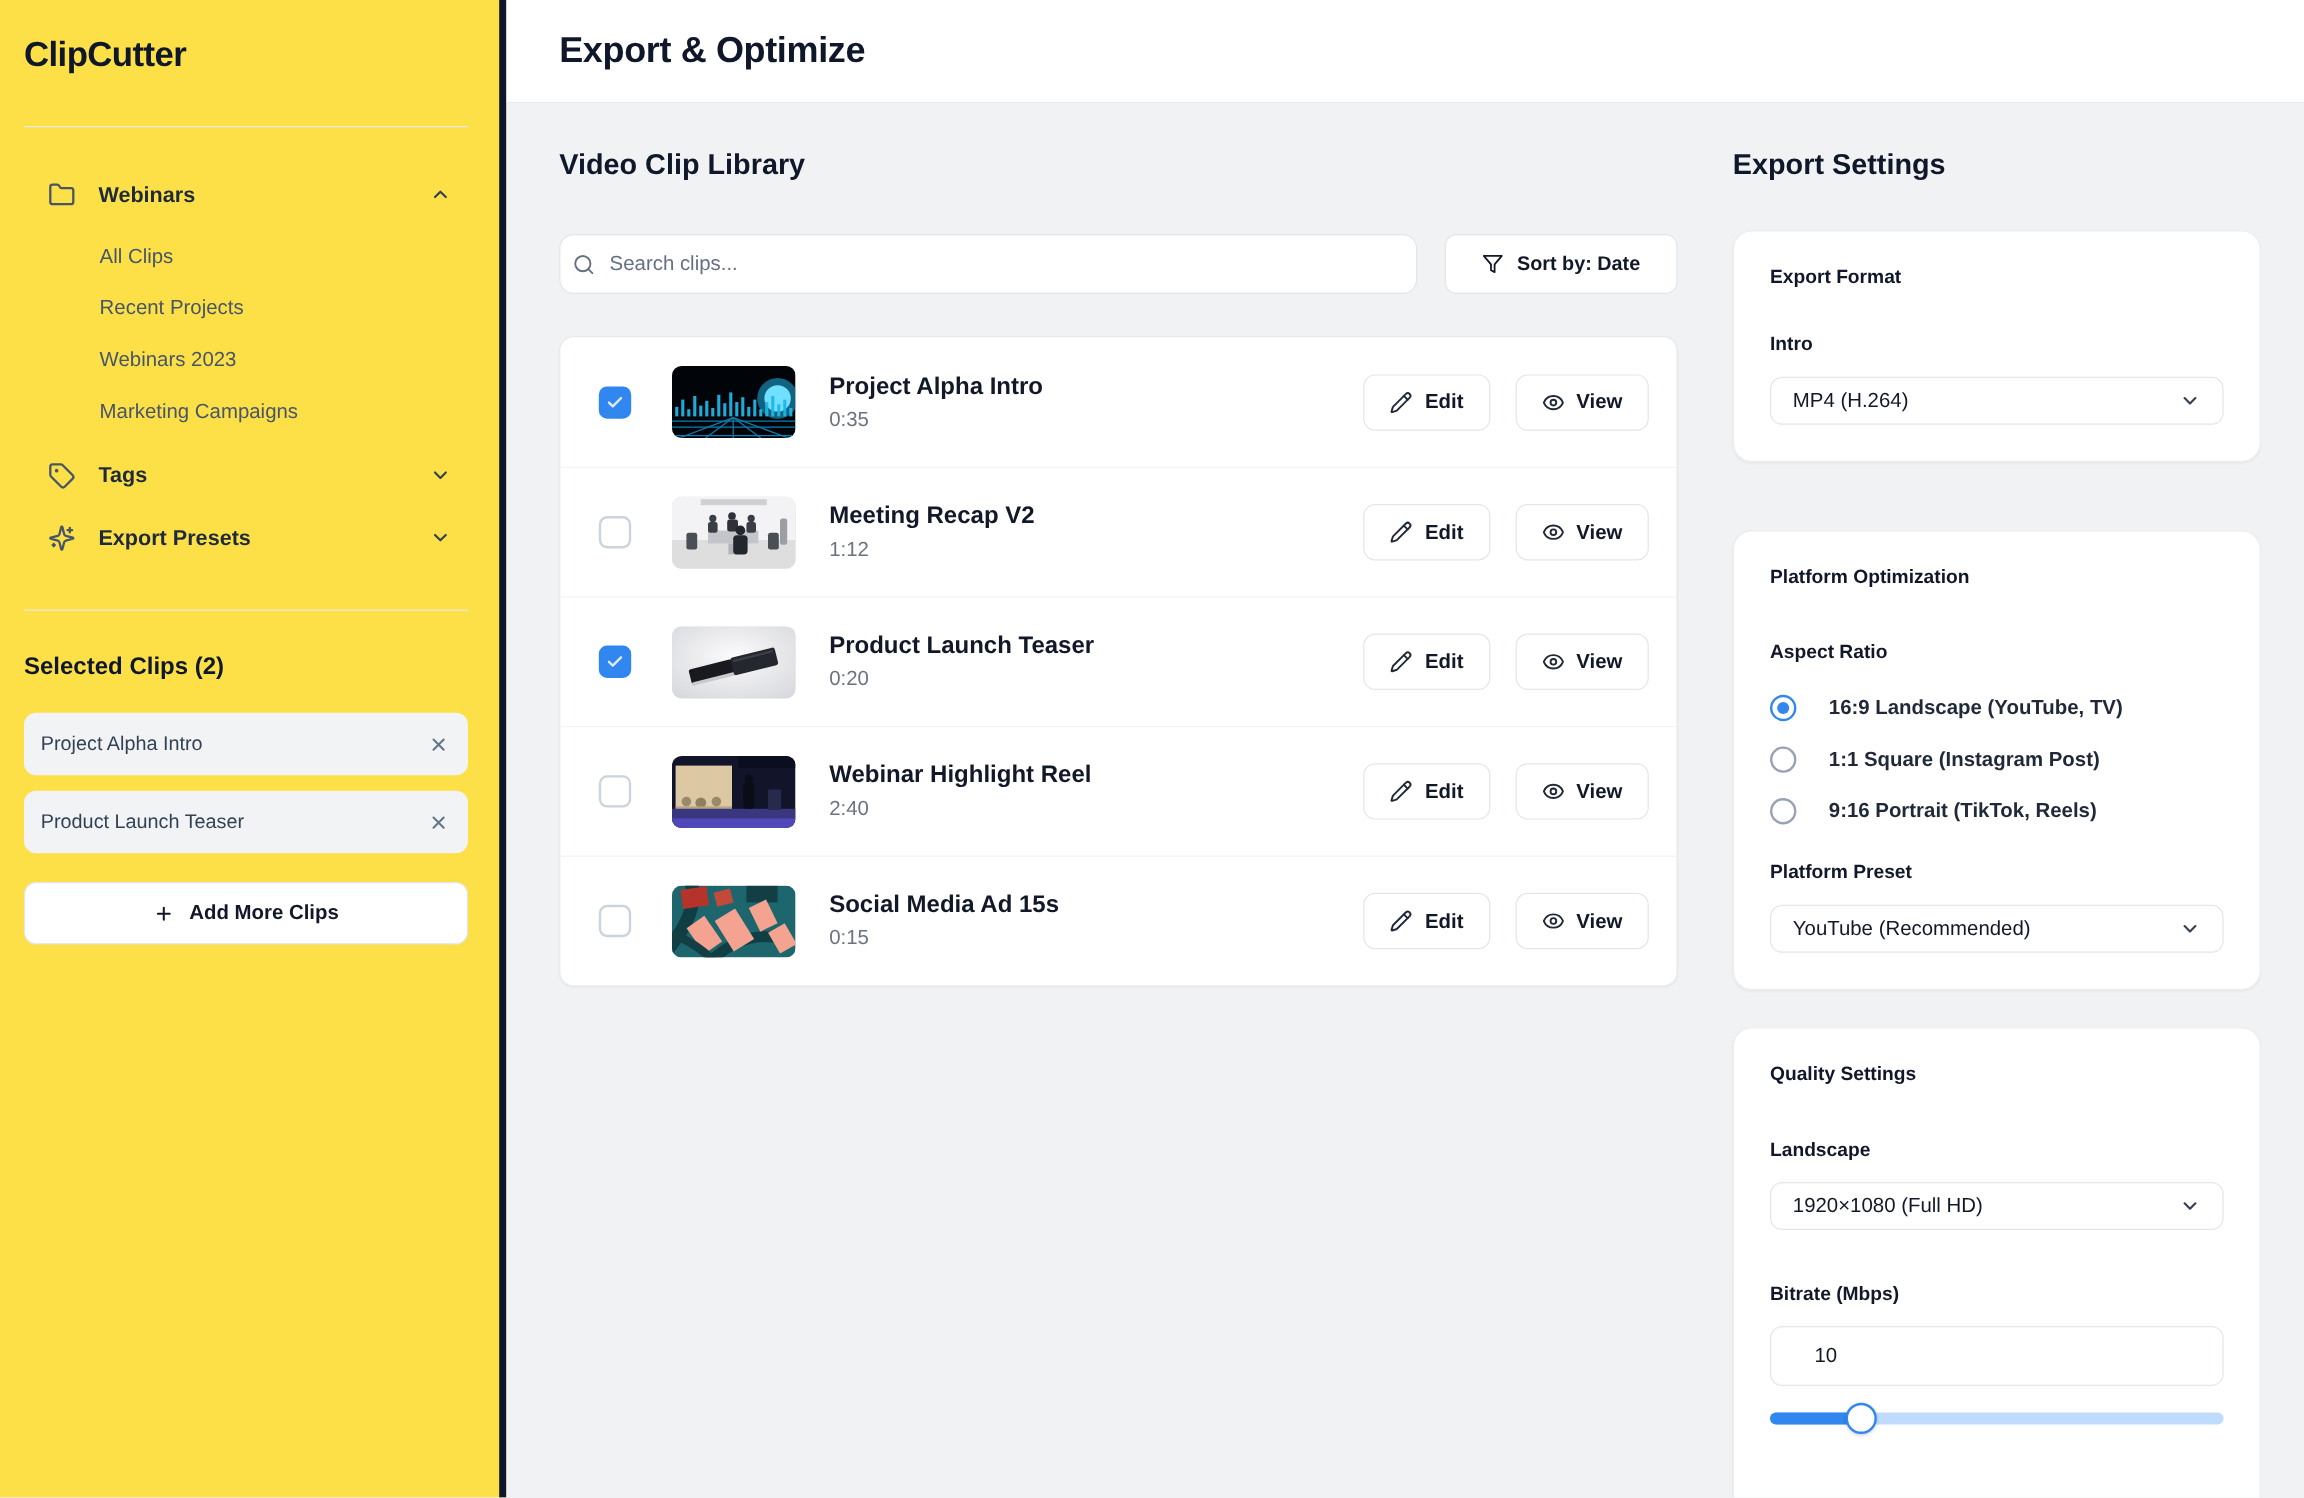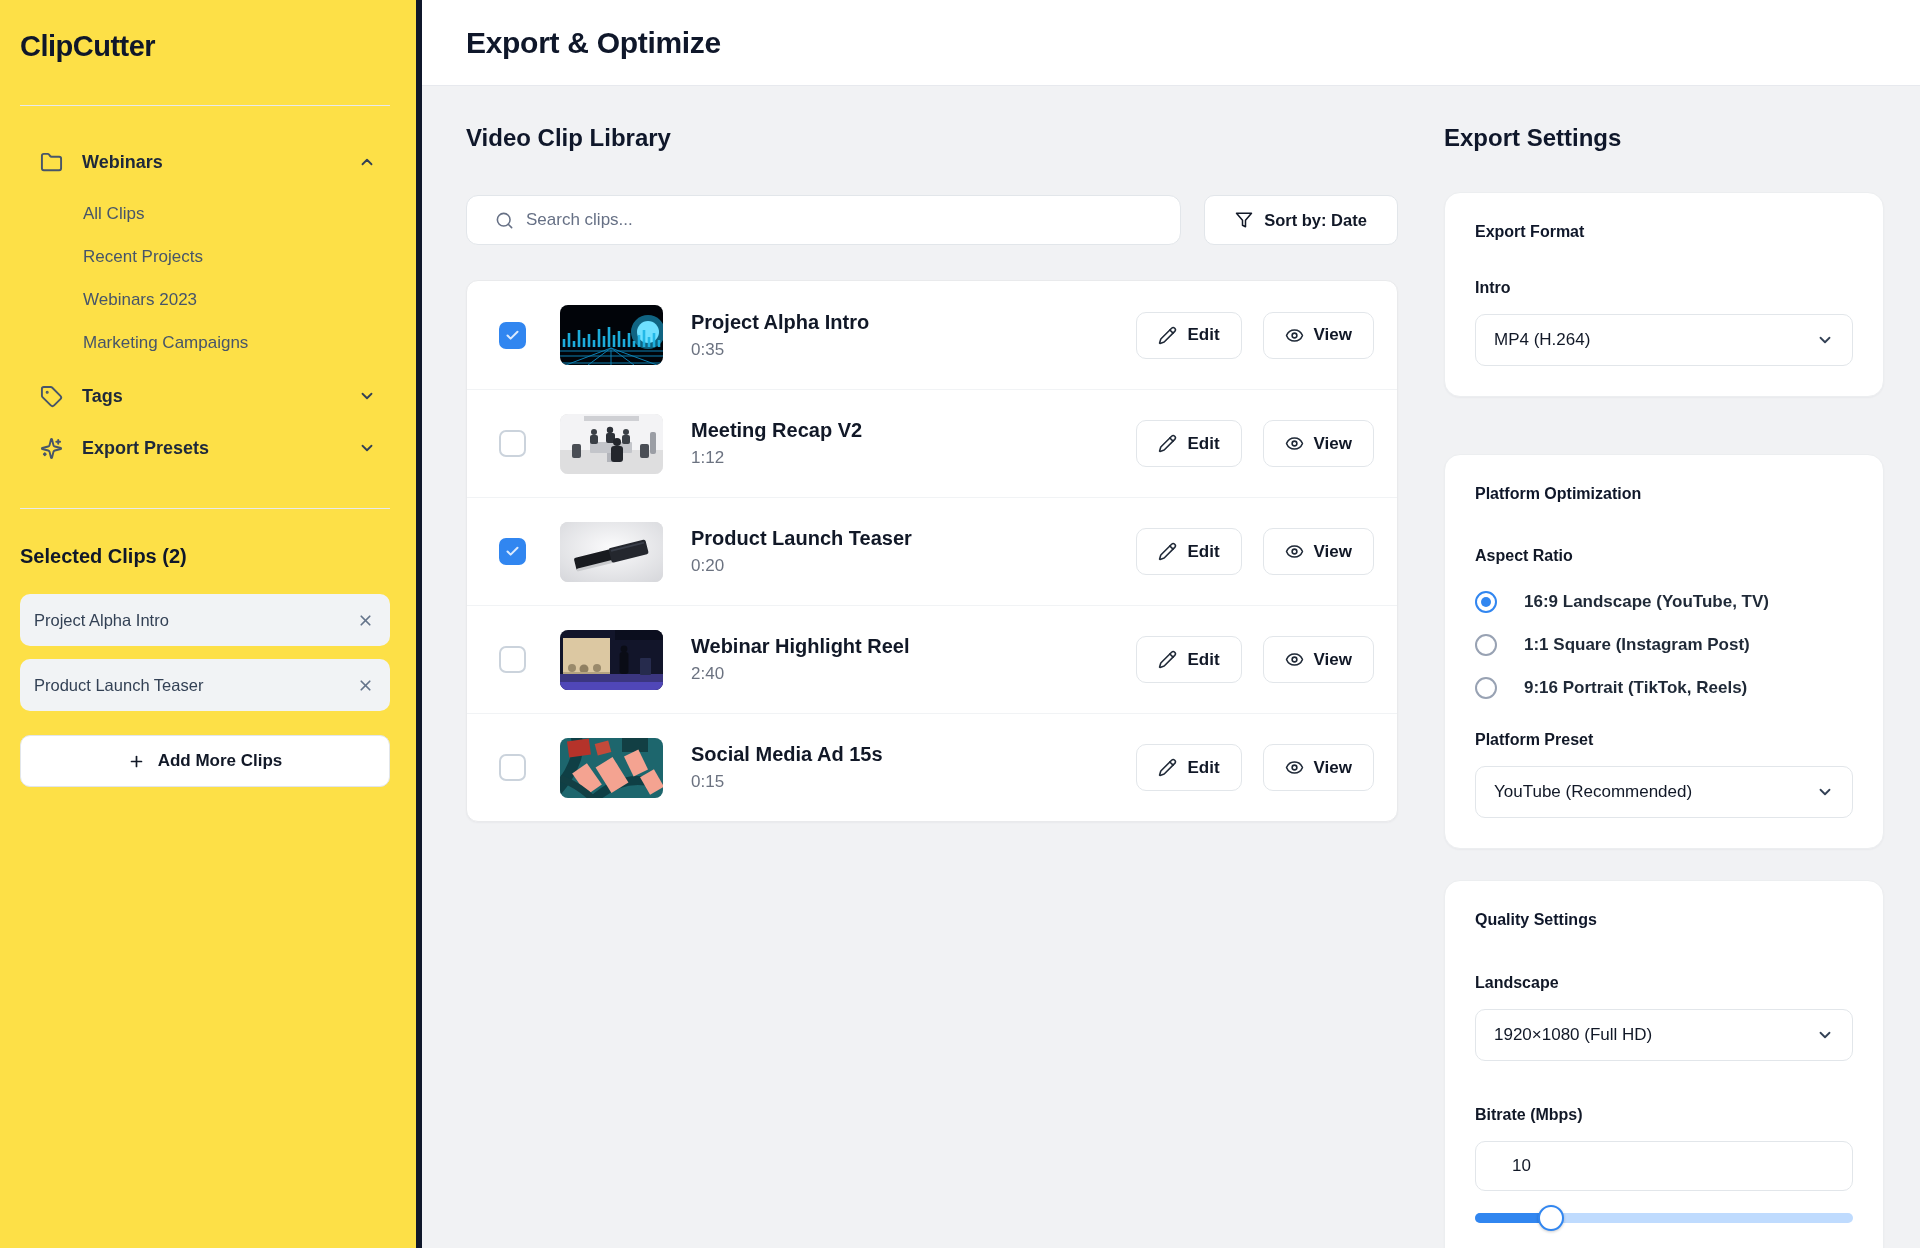--- a/index.html
+++ b/index.html
@@ -31,21 +31,21 @@
   
   .main { flex:1; display:flex; flex-direction:column; }
   .topbar { height:86px; min-height:86px; background:#fff; border-bottom:1px solid #e7e9ee; display:flex; align-items:center; padding-left:44px; }
   .page-title { font-size:30px; font-weight:800; letter-spacing:-0.3px; color:#0f172a; }
   .content { flex:1; display:flex; padding:0 36px 0 44px; gap:46px; background:#f1f2f4; }
 
   
   .library { width:932px; min-width:932px; }
   .section-title { margin-top:38px; font-size:24px; font-weight:700; color:#0f172a; }
   .toolbar { margin-top:43px; display:flex; gap:23px; }
-  .search-box { flex:1; height:50px; background:#fff; border:1px solid #e2e6ea; border-radius:12px; display:flex; align-items:center; padding:0 28px; gap:12px; }
+  .search-box { flex:1; height:50px; background:#fff; border:1px solid #e2e6ea; border-radius:12px; display:flex; align-items:center; padding:0 10px; gap:12px; }
   .search-box svg { width:19px; height:19px; color:#667085; }
   .search-box input { border:none; outline:none; flex:1; font-size:17px; font-family:inherit; color:#111827; background:transparent; }
   .search-box input::placeholder { color:#667085; }
   .sort-btn { width:194px; height:50px; background:#fff; border:1px solid #e2e6ea; border-radius:10px; display:flex; align-items:center; justify-content:center; gap:11px; font-size:16.5px; font-weight:600; color:#111827; cursor:pointer; }
   .sort-btn svg { width:18px; height:18px; }
 
   .clip-card { margin-top:35px; background:#fff; border:1px solid #e9eaec; border-radius:12px; box-shadow:0 1px 2px rgba(16,24,40,.04); overflow:hidden; }
   .clip-row { height:108px; display:flex; align-items:center; padding:0 23px 0 32px; }
   .clip-row + .clip-row { border-top:1px solid #f1f3f5; }
   .checkbox { width:27px; height:27px; border:2px solid #cbd3dc; border-radius:7px; background:#fff; display:flex; align-items:center; justify-content:center; cursor:pointer; flex:none; }
@@ -64,21 +64,21 @@
   .settings { flex:1; }
   .card { background:#fff; border:1px solid #eceef0; border-radius:16px; box-shadow:0 1px 2px rgba(16,24,40,.04); padding:30px; }
   .card-1 { margin-top:40px; }
   .card-2 { margin-top:57px; }
   .card-3 { margin-top:31px; height:420px; }
   .card-title { font-size:16px; font-weight:700; color:#0f172a; }
   .field-label { font-size:16px; font-weight:600; color:#111827; }
   .mt-lbl1 { margin-top:38px; }
   .mt-lbl2 { margin-top:44px; }
   .mt-lbl3 { margin-top:45px; }
-  .select { margin-top:17px; height:52px; border:1px solid #e2e6ea; border-radius:10px; background:#fff; display:flex; align-items:center; padding:5px 18px; font-size:17px; color:#111827; cursor:pointer; }
+  .select { margin-top:17px; height:40px; border:1px solid #e2e6ea; border-radius:10px; background:#fff; display:flex; align-items:center; padding:5px 18px; font-size:17px; color:#111827; cursor:pointer; }
   .select .sel-value { flex:1; }
   .select svg { width:18px; height:18px; color:#334155; }
   .radio-group { margin-top:15px; }
   .radio-row { height:43px; display:flex; align-items:center; gap:27px; cursor:pointer; }
   .radio { width:22px; height:22px; border-radius:50%; border:2px solid #98a2b3; background:#fff; flex:none; display:flex; align-items:center; justify-content:center; }
   .radio .dot { width:10px; height:10px; border-radius:50%; background:transparent; }
   .radio.selected { border-color:#3186f0; }
   .radio.selected .dot { background:#3186f0; }
   .radio-label { font-size:17px; font-weight:600; color:#1f2937; }
   .text-input { margin-top:17px; width:100%; height:50px; border:1px solid #e2e6ea; border-radius:10px; padding:0 36px; font-size:17px; font-family:inherit; color:#111827; outline:none; }

